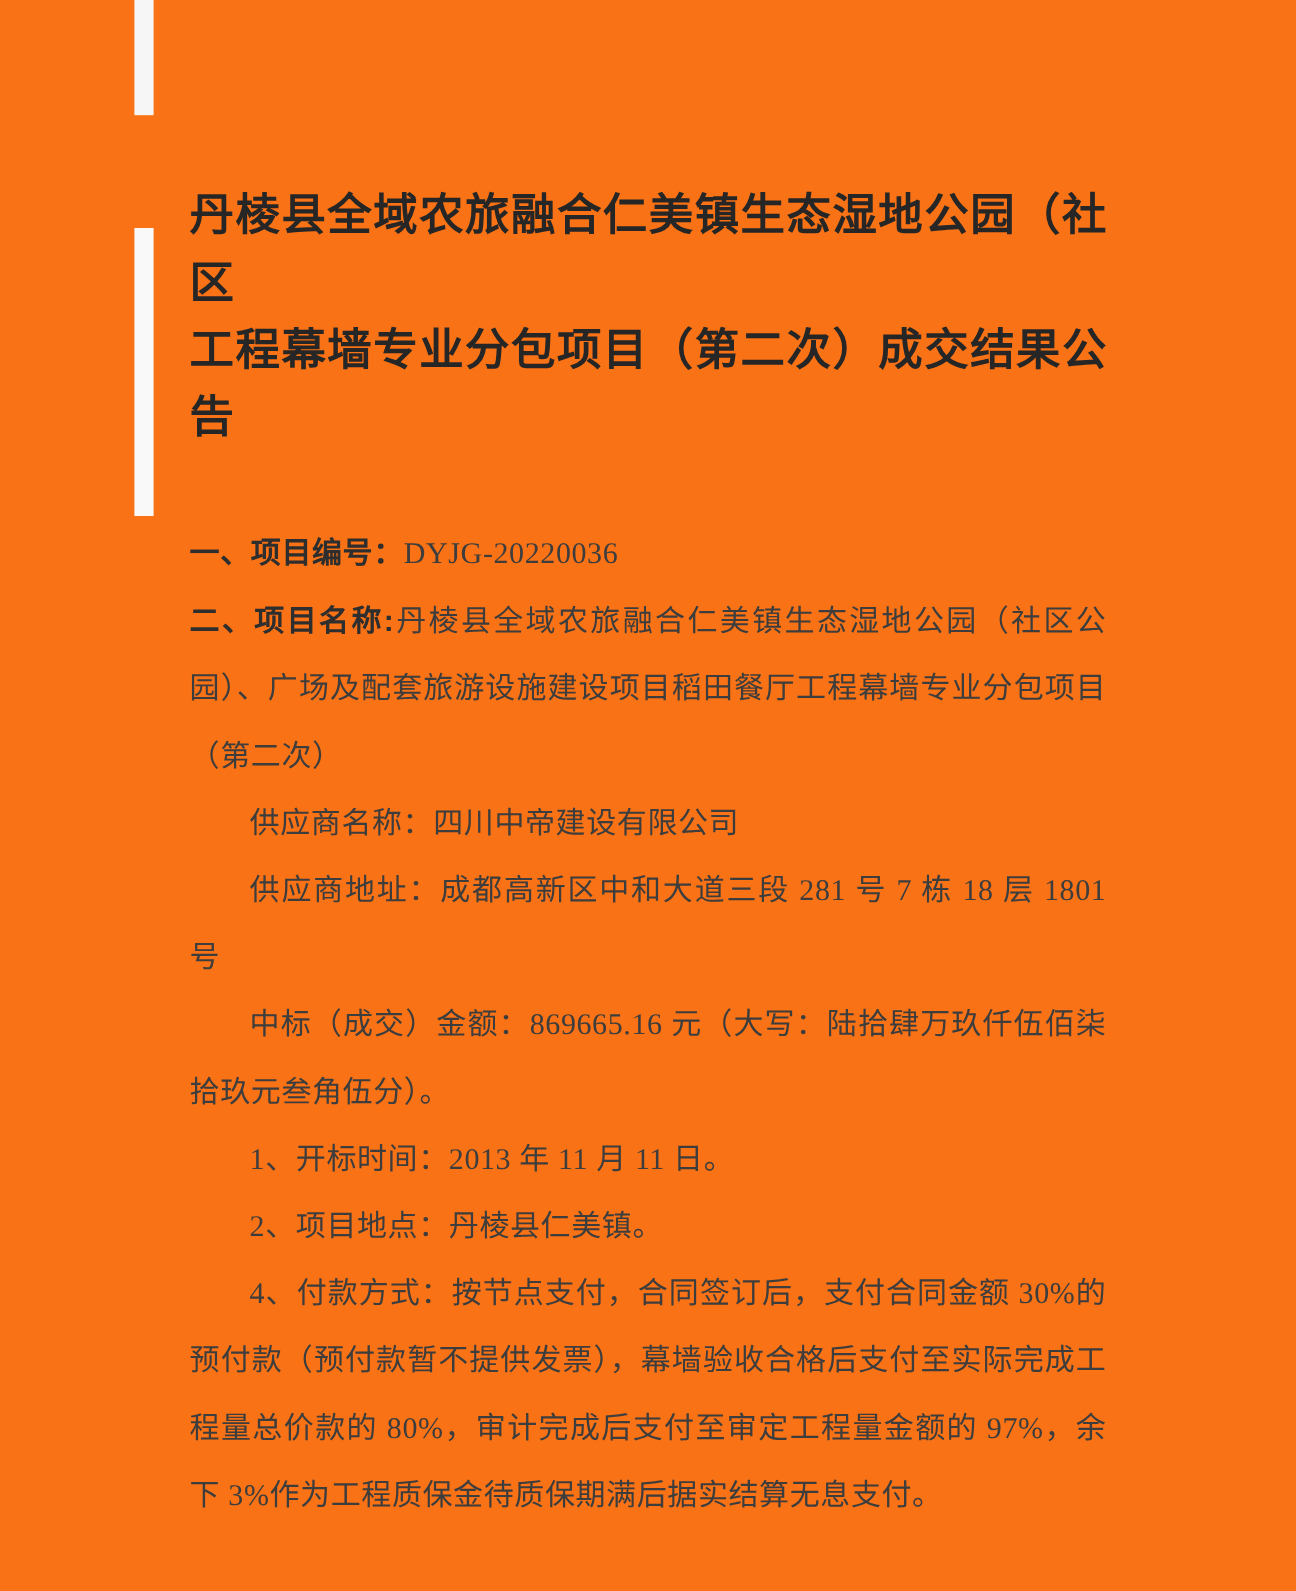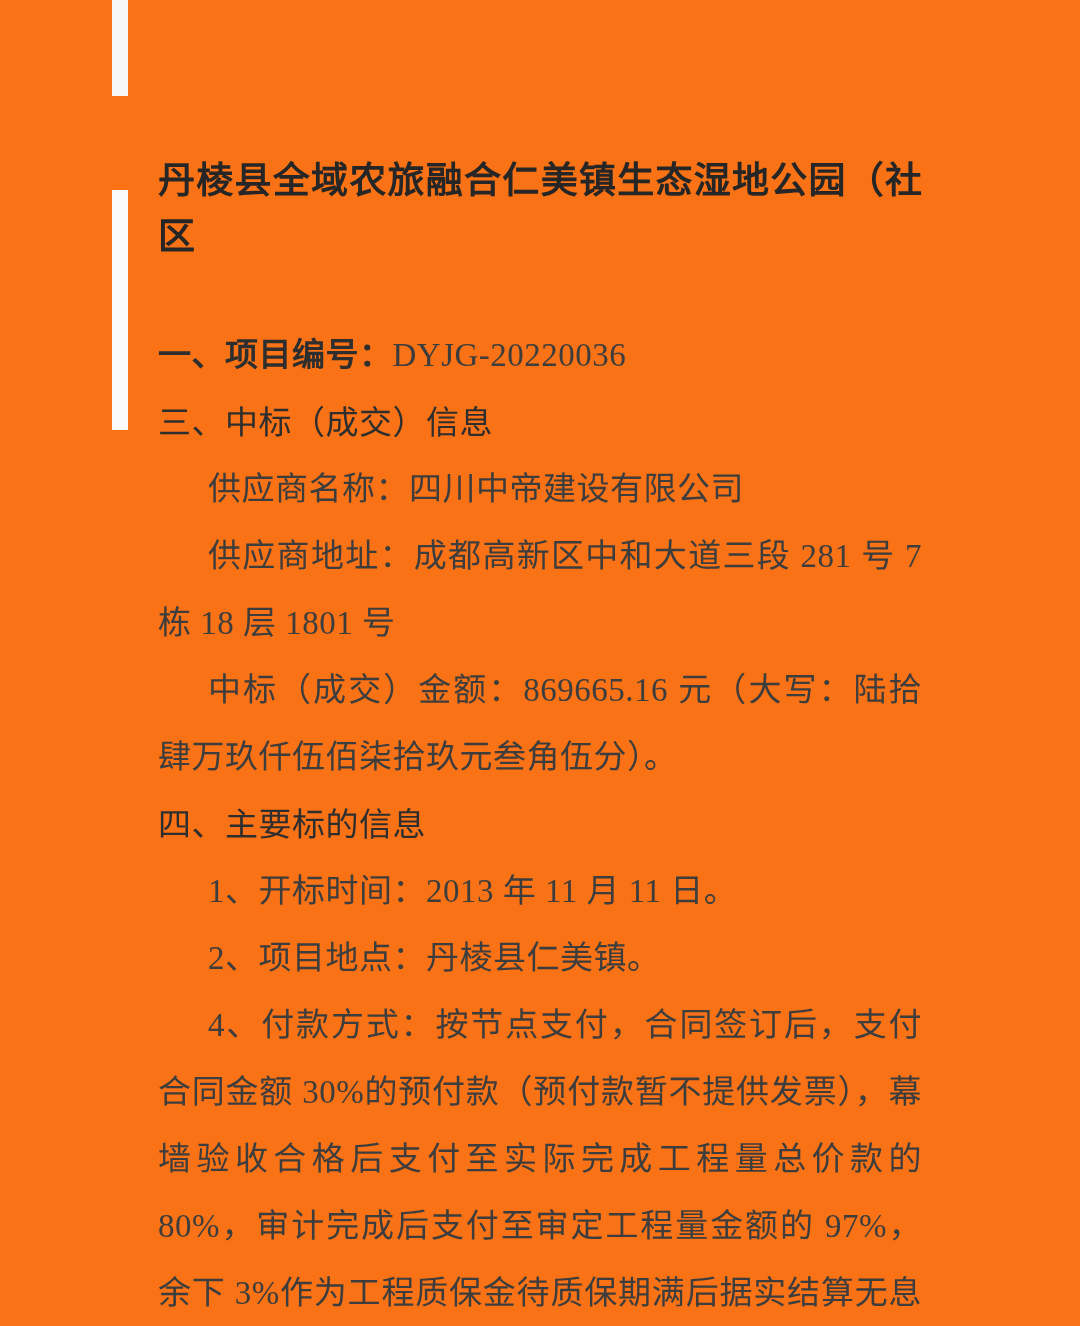--- a/index.html
+++ b/index.html
@@ -48,22 +48,22 @@
     margin-top: 56px;
     font-size: 25px;
     line-height: 56px;
     letter-spacing: 0.5px;
     text-align: justify;
     color: #3d3d3d;
   }
   .body-block p, .body-block h2 {
     margin: 0;
     padding: 0;
-    font-size: 33px;
-    line-height: 67px;
+    font-size: 25px;
+    line-height: 56px;
     font-weight: normal;
   }
   .heading, .label {
     font-family: "Liberation Sans", "DejaVu Sans", sans-serif;
     font-weight: 700;
     color: #2e2e2e;
     letter-spacing: 0.5px;
   }
   .indent { text-indent: 50px; }
   .serif-val { font-family: "Liberation Serif", "DejaVu Serif", serif; }
@@ -72,36 +72,36 @@
 <body>
 
 <div class="page">
   <div class="scan-streak-a"></div>
   <div class="scan-streak-b"></div>
 
   <div class="doc">
 
     <h1 class="title">
       <span class="tline">丹棱县全域农旅融合仁美镇生态湿地公园（社区</span>
+      <span class="tline">工程幕墙专业分包项目（第二次）成交结果公告</span>
     </h1>
 
     <div class="body-block">
 
       <p><span class="label">一、项目编号：</span><span class="serif-val">DYJG-20220036</span></p>
 
+      <p><span class="label">二、项目名称:</span><span>丹棱县全域农旅融合仁美镇生态湿地公园（社区公园）、广场及配套旅游设施建设项目稻田餐厅工程幕墙专业分包项目（第二次）</span></p>
 
-      <h2 class="heading">三、中标（成交）信息</h2>
 
       <p class="indent">供应商名称：四川中帝建设有限公司</p>
 
       <p class="indent">供应商地址：成都高新区中和大道三段 281 号 7 栋 18 层 1801 号</p>
 
       <p class="indent">中标（成交）金额：869665.16 元（大写：陆拾肆万玖仟伍佰柒拾玖元叁角伍分）。</p>
 
-      <h2 class="heading">四、主要标的信息</h2>
 
       <p class="indent">1、开标时间：2013 年 11 月 11 日。</p>
 
       <p class="indent">2、项目地点：丹棱县仁美镇。</p>
 
 
       <p class="indent">4、付款方式：按节点支付，合同签订后，支付合同金额 30%的预付款（预付款暂不提供发票），幕墙验收合格后支付至实际完成工程量总价款的 80%，审计完成后支付至审定工程量金额的 97%，余下 3%作为工程质保金待质保期满后据实结算无息支付。</p>
 
     </div>
   </div>

